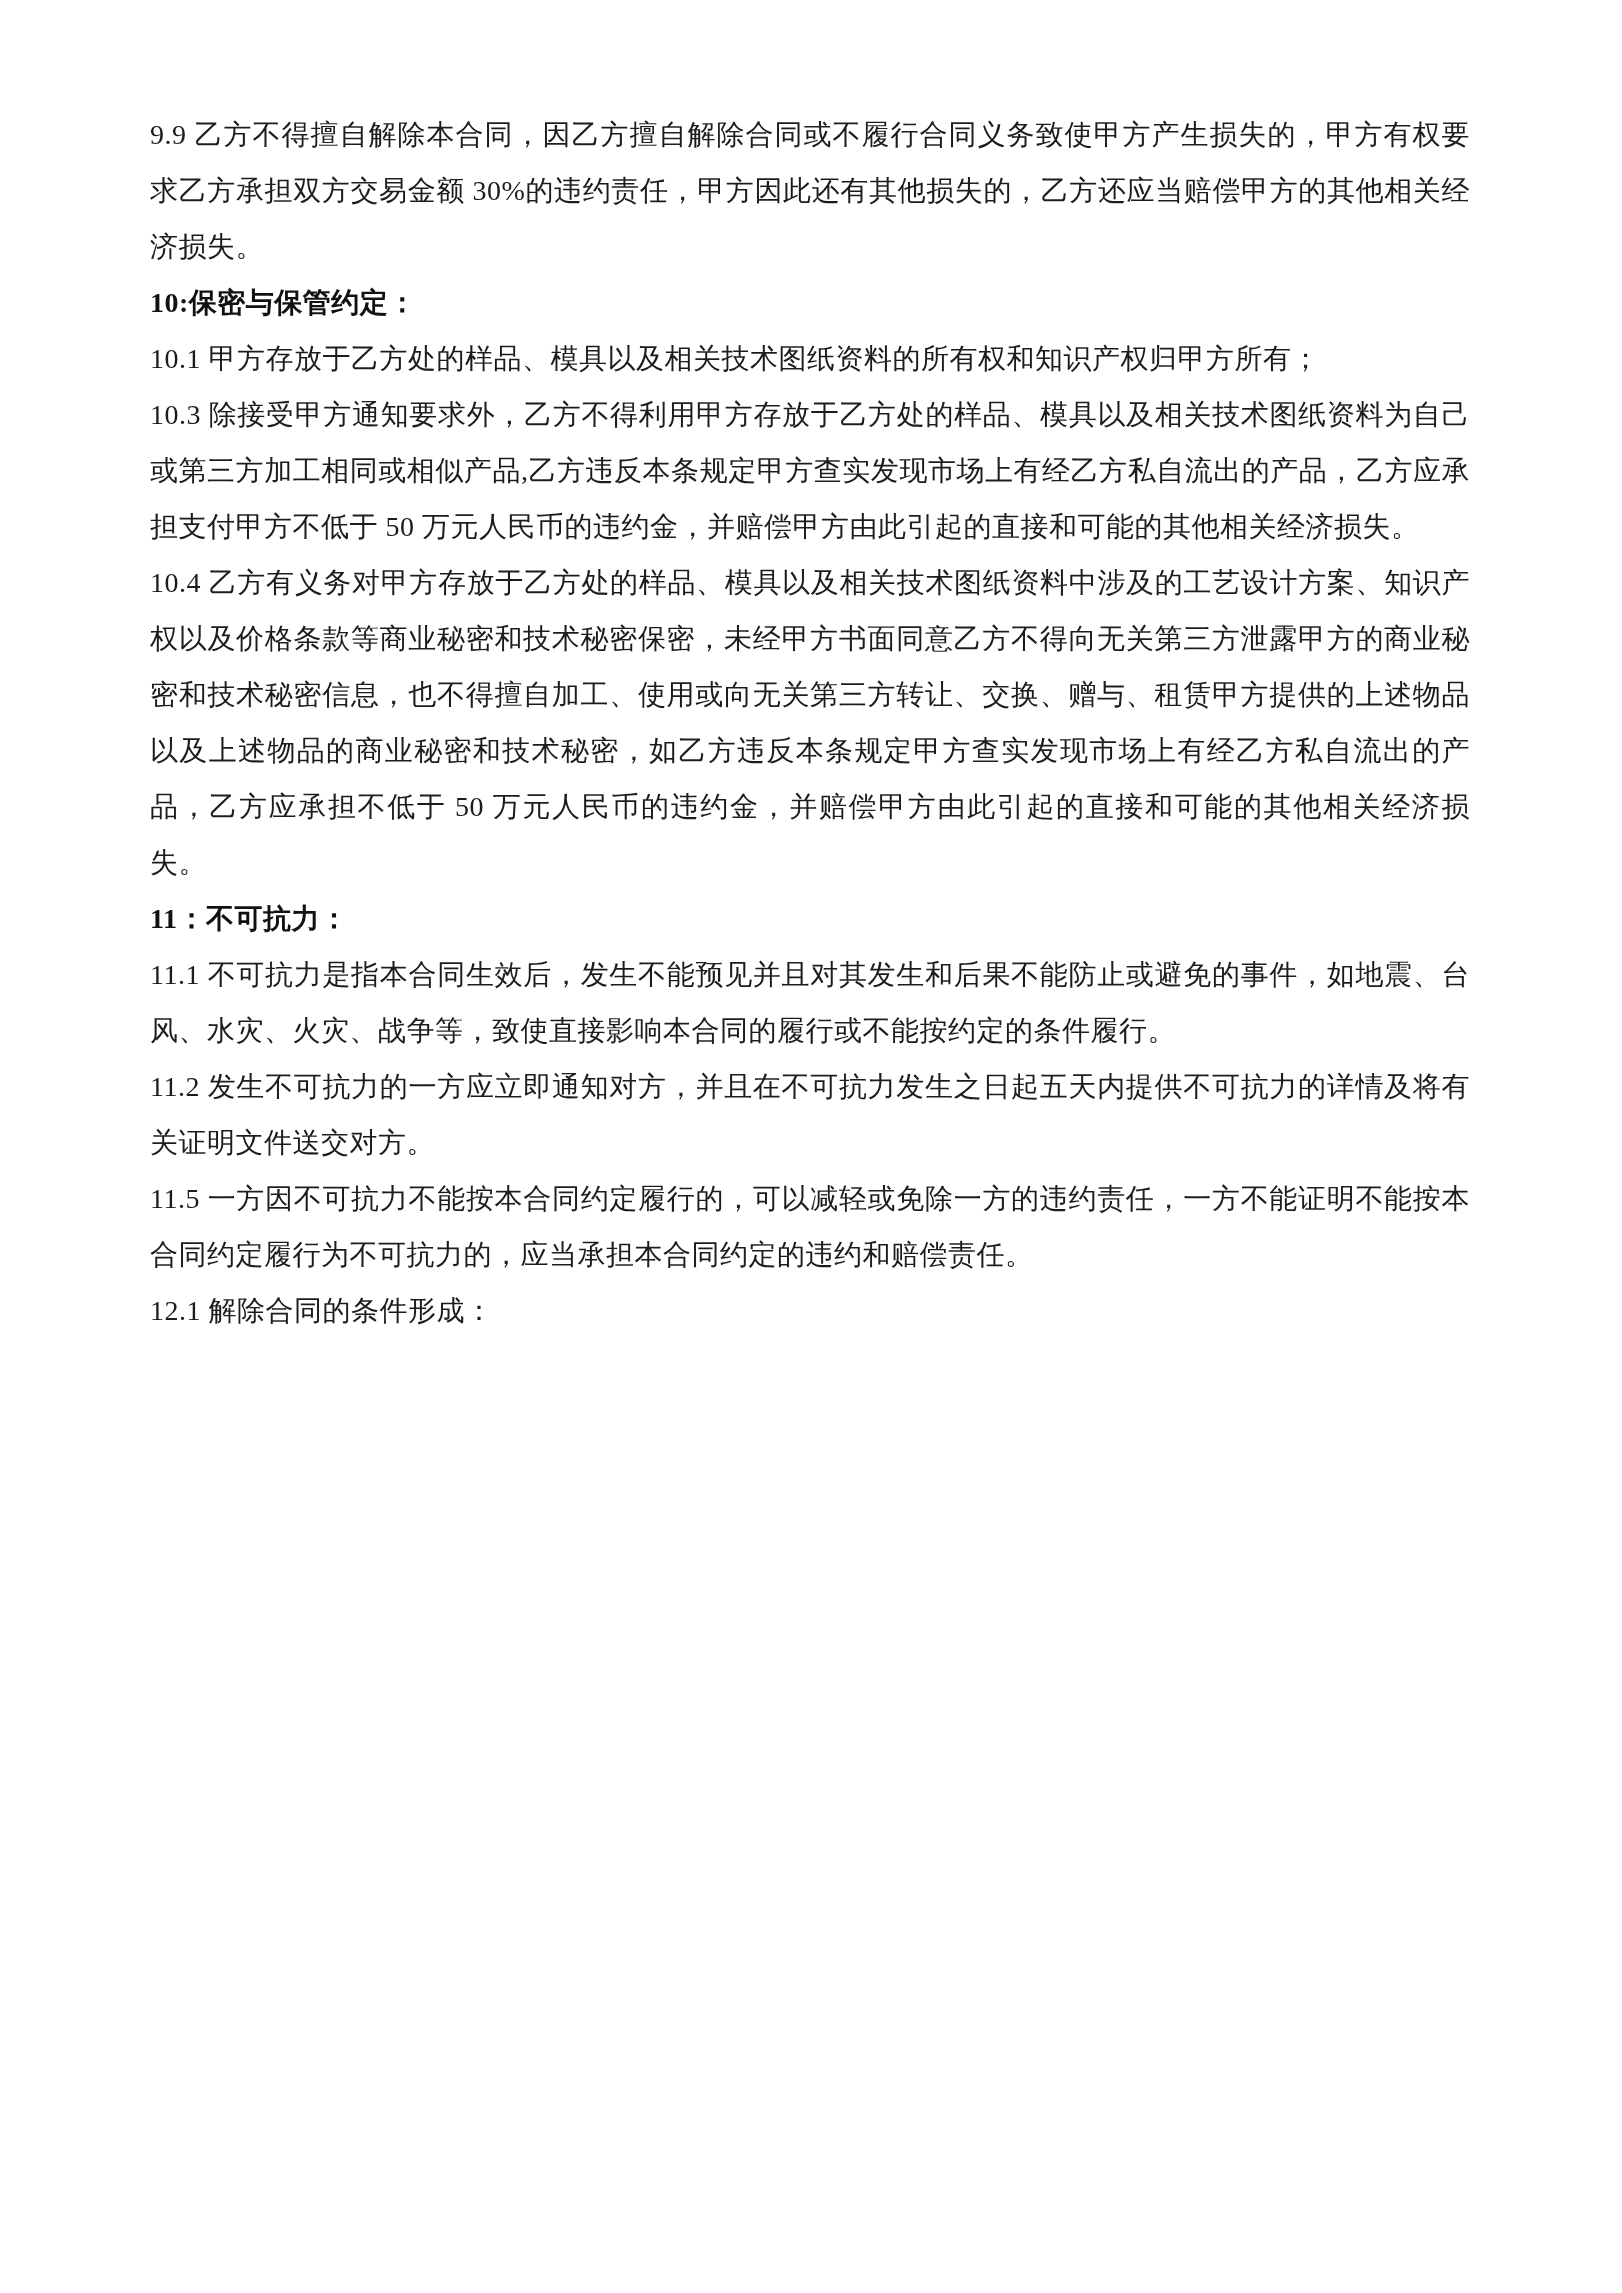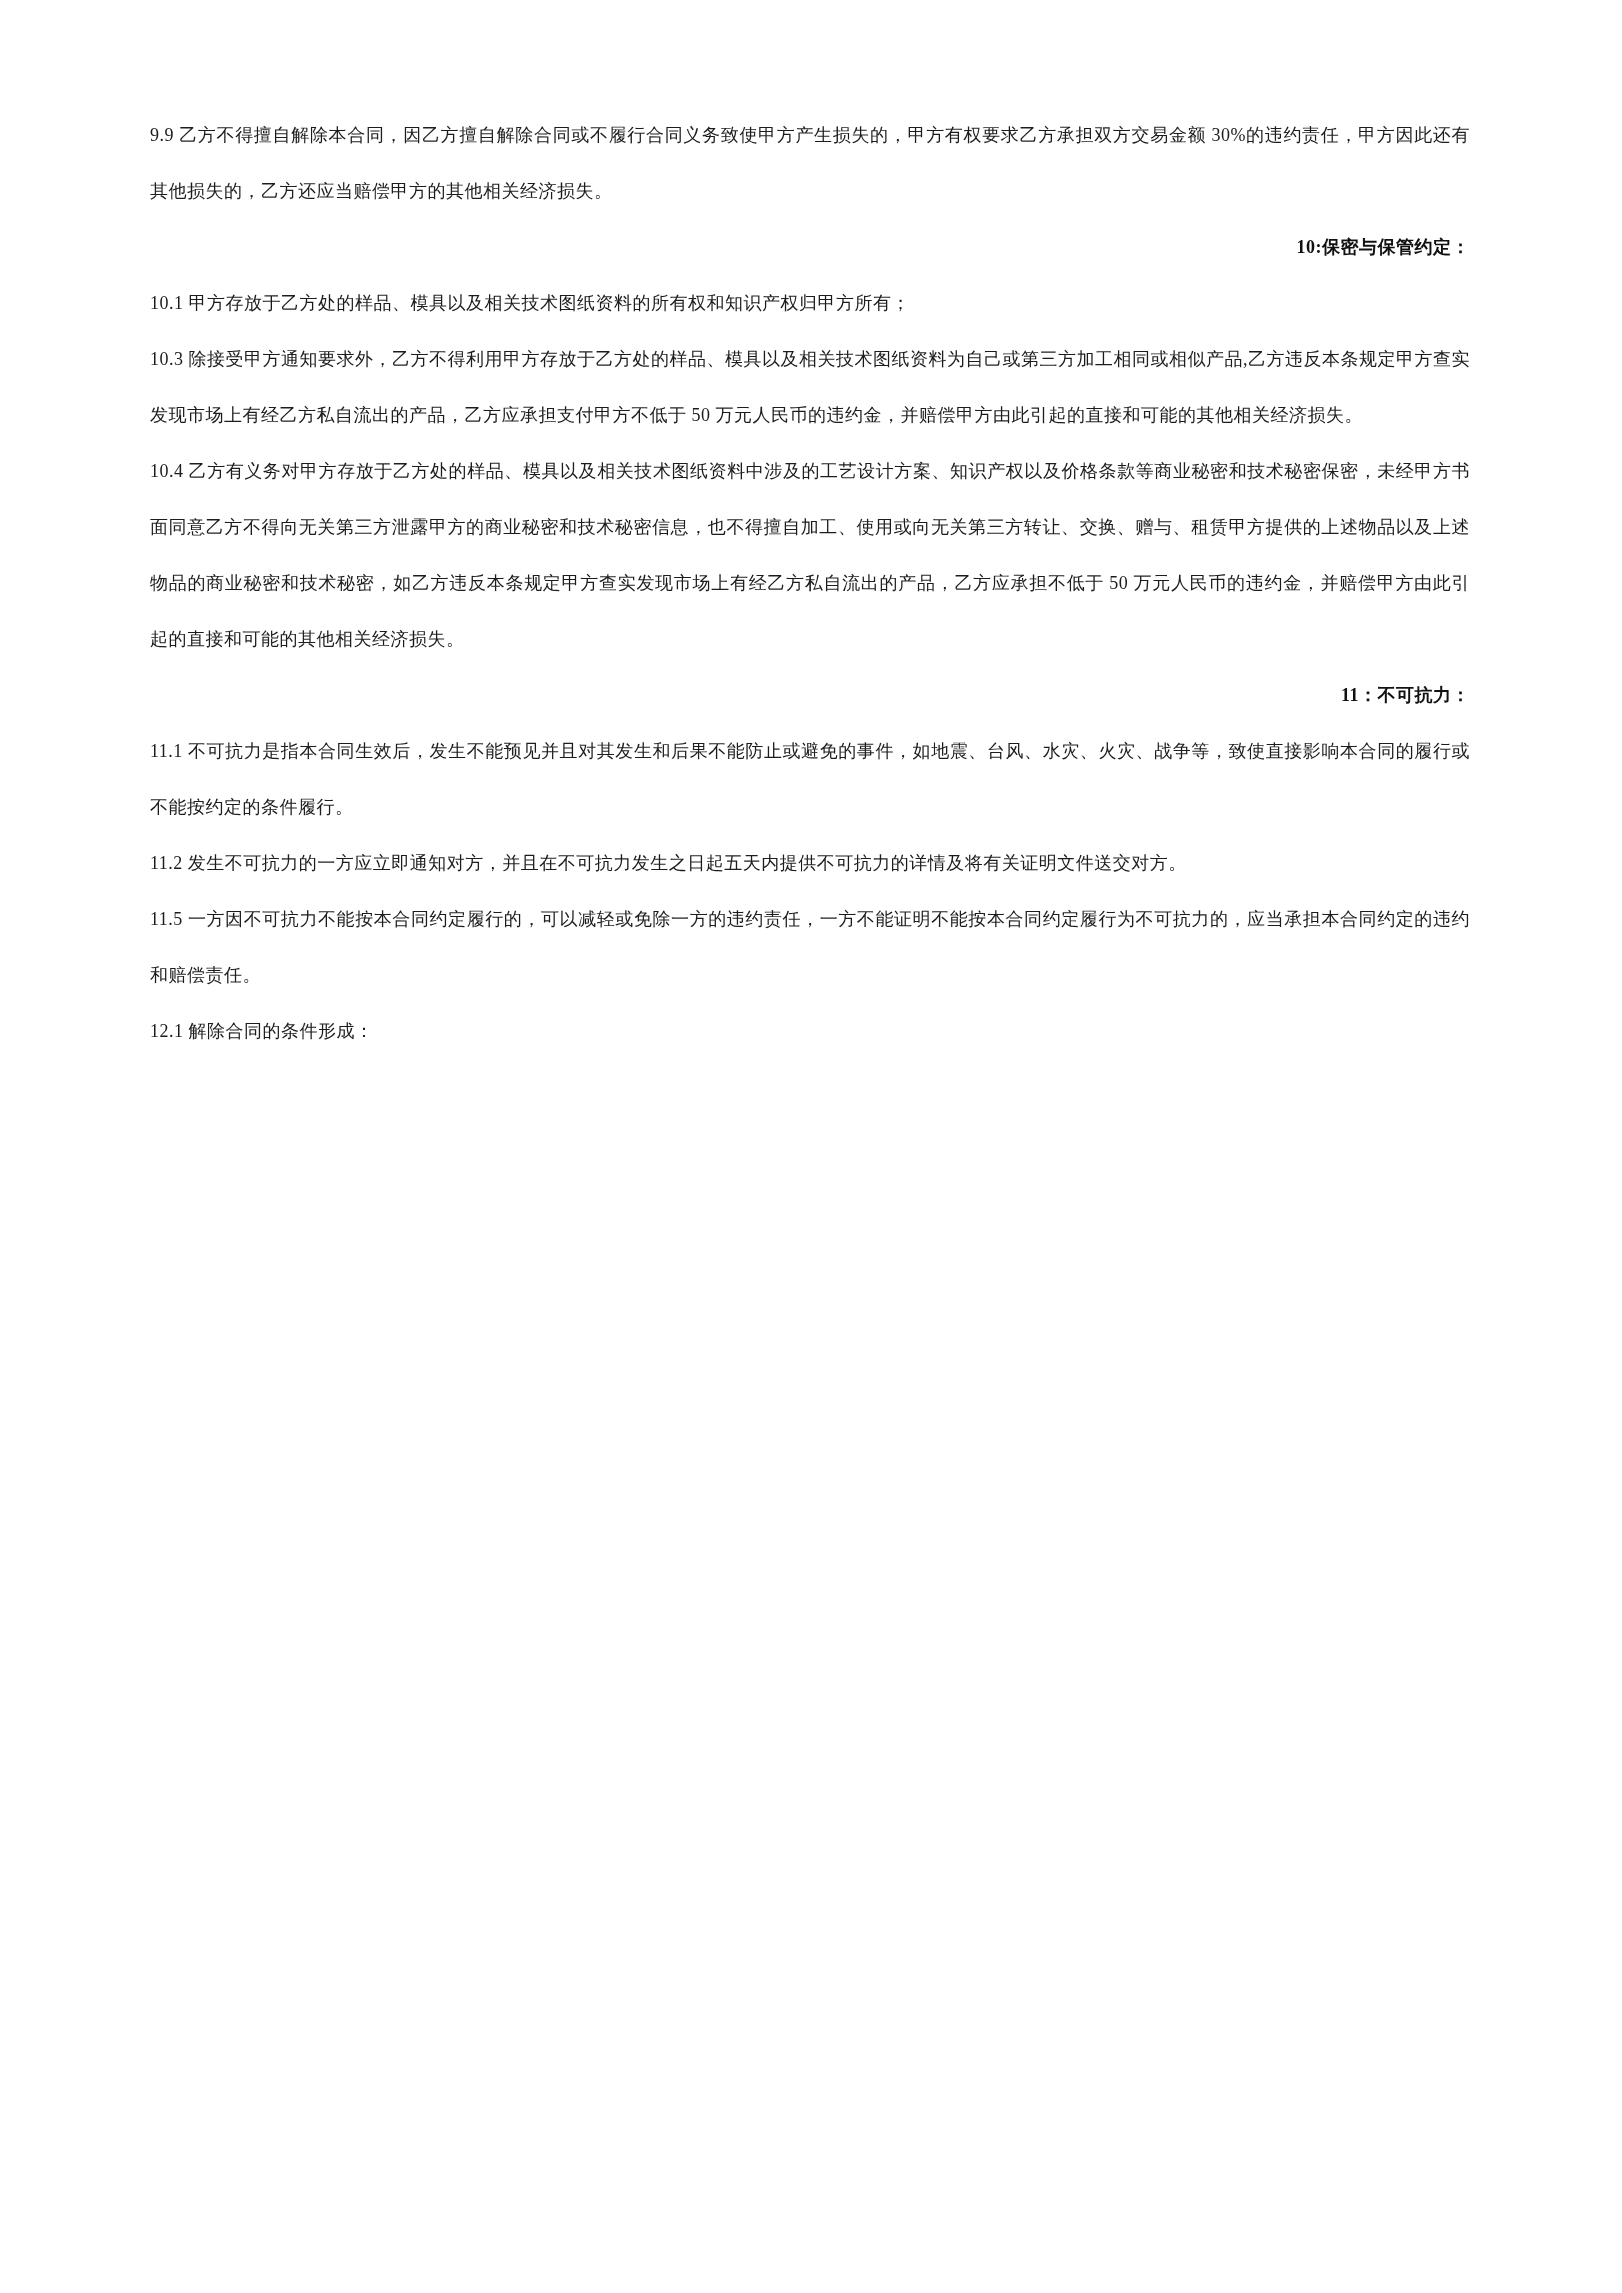--- a/index.html
+++ b/index.html
@@ -11,30 +11,30 @@
     min-height: 2294px;
     font-family: "Liberation Serif", "DejaVu Serif", serif;
   }
   .page {
     width: 1623px;
     min-height: 2294px;
     background: #ffffff;
     padding: 107px 153px 109px 150px;
   }
   .para {
-    font-size: 18px;
+    font-size: 28px;
     line-height: 56px;
     color: #1c1c1c;
     text-align: justify;
     text-justify: inter-ideograph;
     letter-spacing: 0.5px;
   }
   .para.heading {
     font-weight: bold;
-    text-align: right;
+    text-align: left;
     color: #111111;
   }
 </style>
 </head>
 <body>
 
 <div class="page">
   <p class="para">9.9 乙方不得擅自解除本合同，因乙方擅自解除合同或不履行合同义务致使甲方产生损失的，甲方有权要求乙方承担双方交易金额 30%的违约责任，甲方因此还有其他损失的，乙方还应当赔偿甲方的其他相关经济损失。</p>
   <p class="para heading">10:保密与保管约定：</p>
   <p class="para">10.1 甲方存放于乙方处的样品、模具以及相关技术图纸资料的所有权和知识产权归甲方所有；</p>

